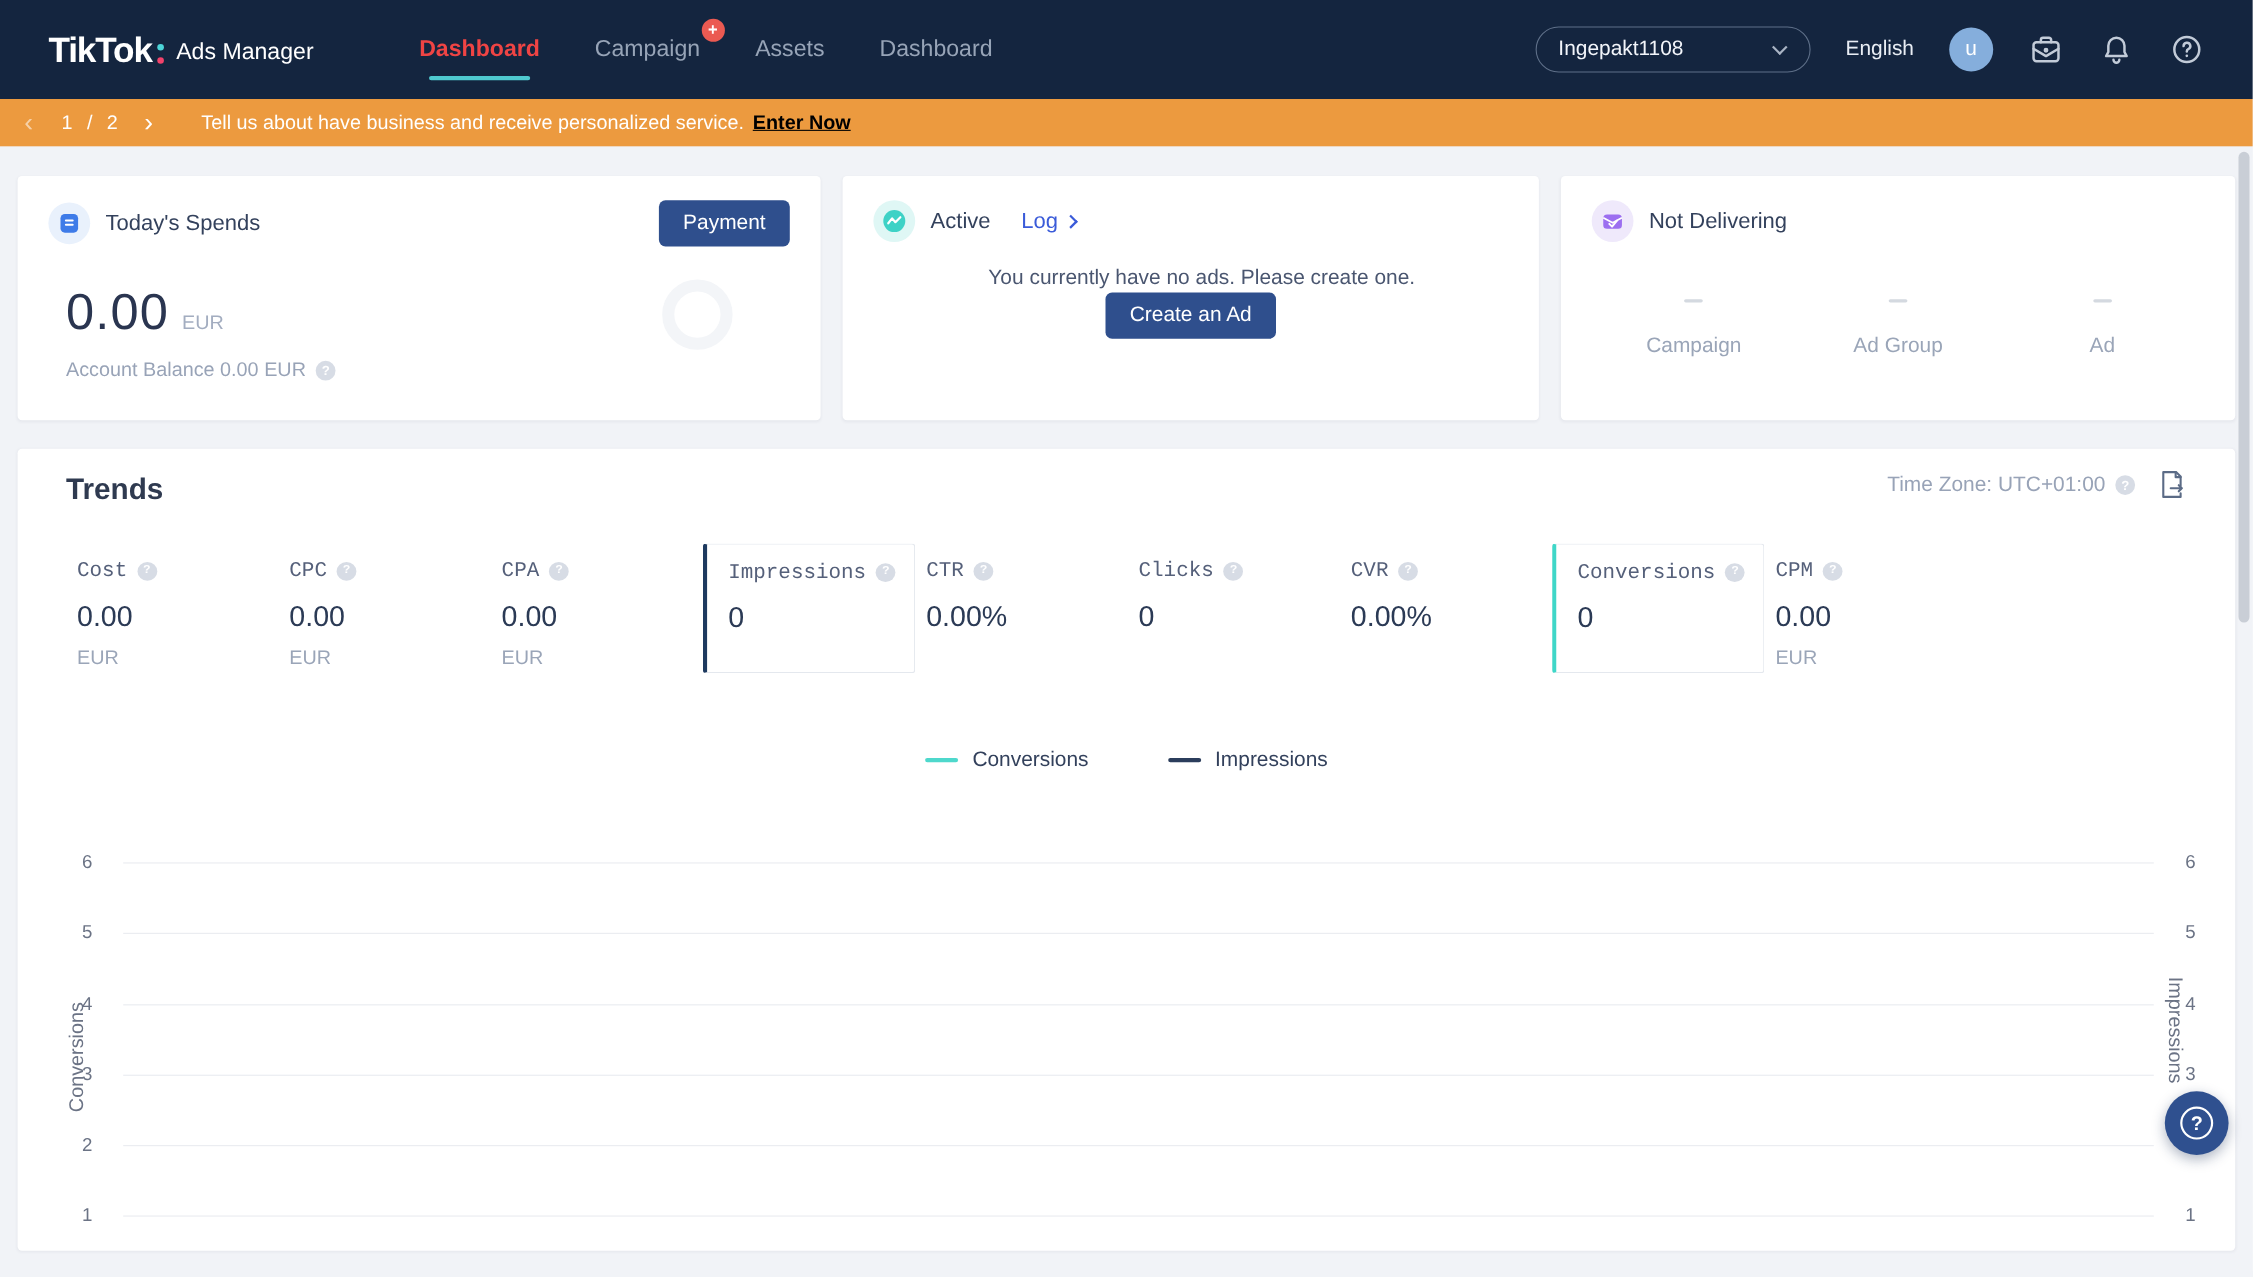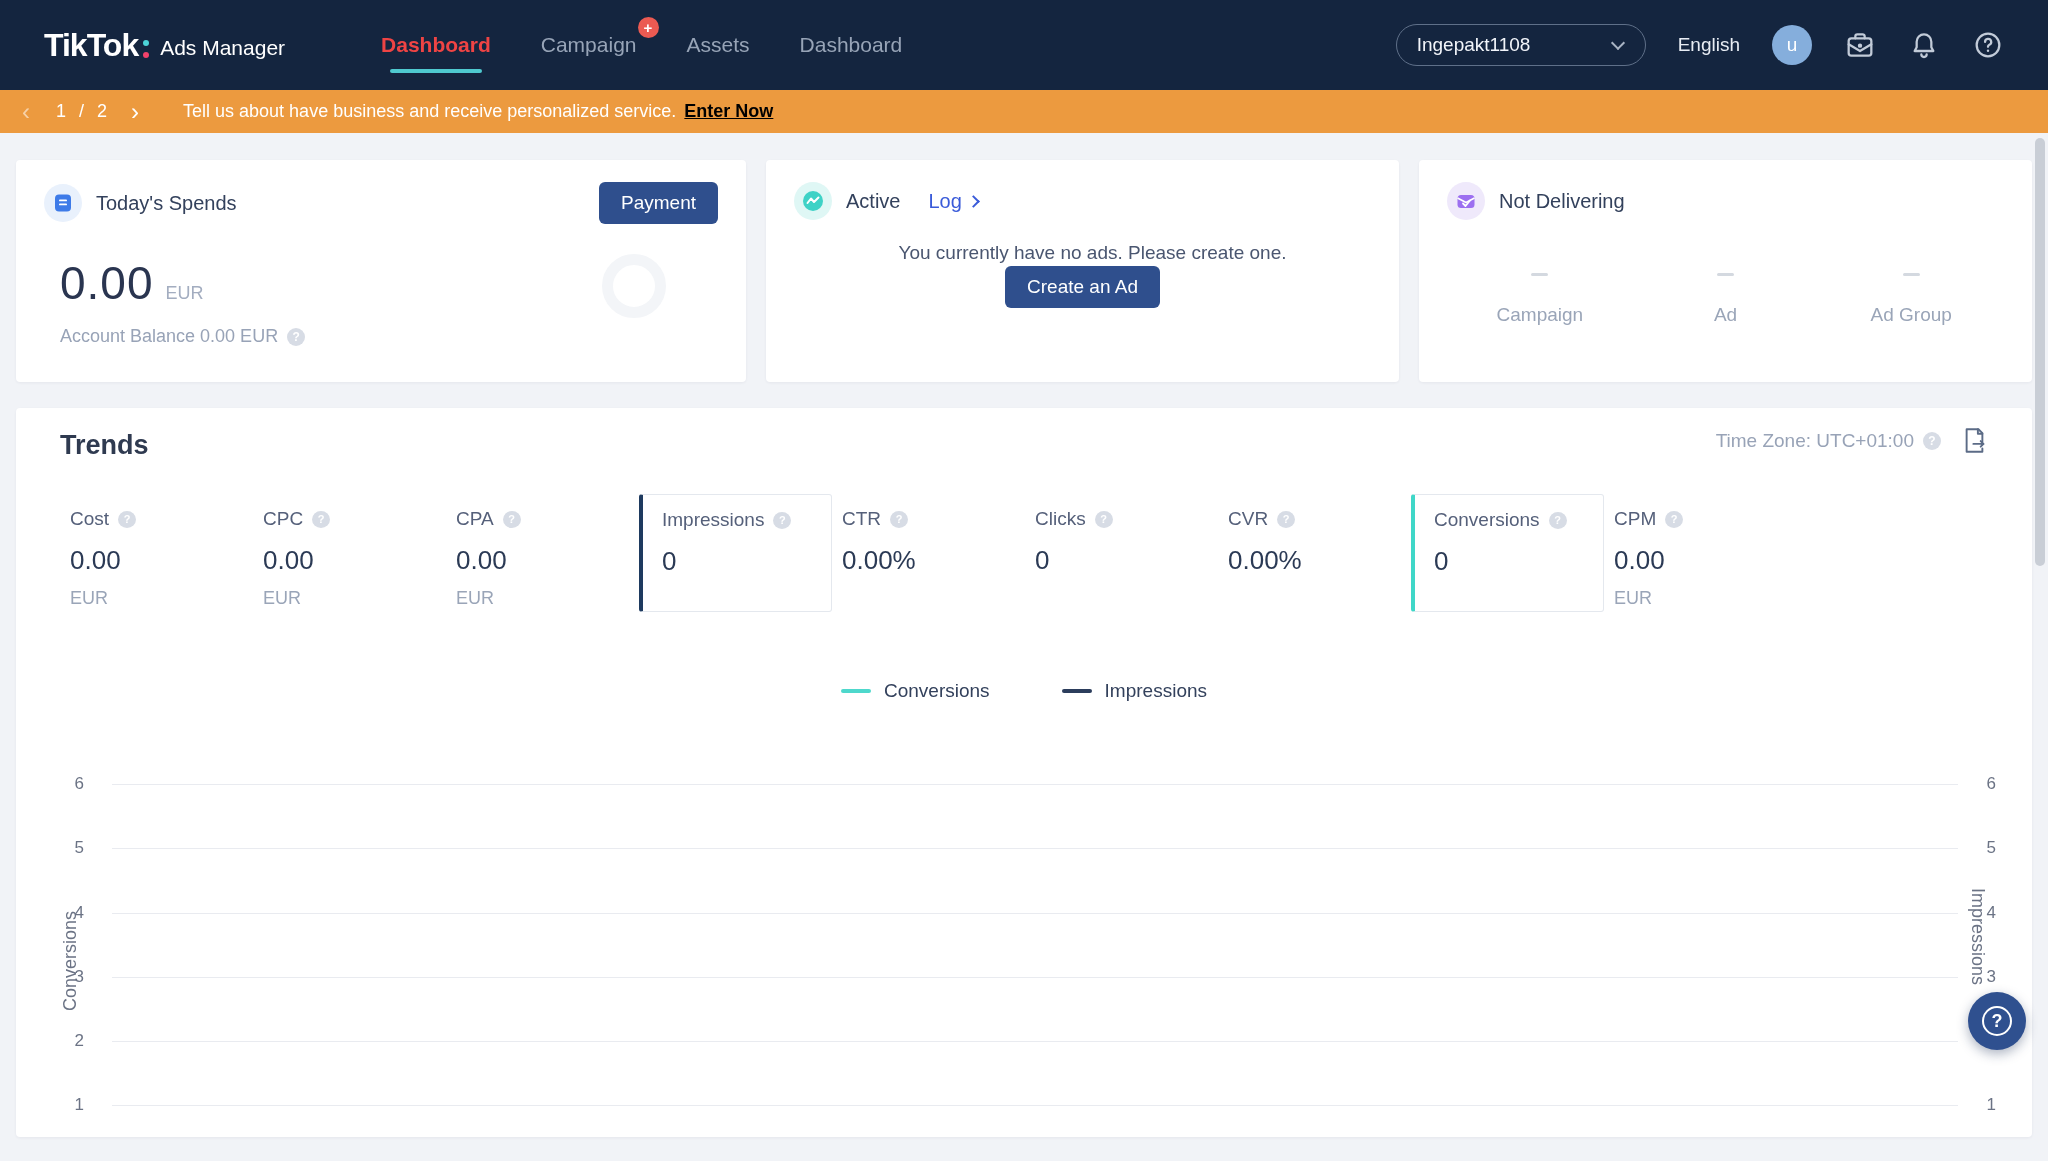--- a/index.html
+++ b/index.html
@@ -86,21 +86,21 @@
   .tz { display:flex; align-items:center; gap:9px; color:#98A3B7; font-size:19px; }
   .datebox { width:342px; height:46px; border:1px solid #D8DDE6; border-radius:6px; display:flex; align-items:center; justify-content:center; gap:20px; font-size:19px; color:#2B3A55; cursor:pointer; background:#fff; }
   .date-sep { color:#9AA5B8; }
   .export-icon { display:flex; cursor:pointer; }
 
   .metrics { display:flex; margin-top:33px; }
   .m-col { width:193px; height:118px; padding:14px 0 0 10px; cursor:pointer; }
   .m-col.sel { border:1px solid #E4E8EE; border-radius:3px; padding:14px 0 0 19px; }
   .m-col.sel-navy { border-left:4px solid #1E3A5F; }
   .m-col.sel-teal { border-left:4px solid #3FD7C8; }
-  .m-label { display:flex; align-items:center; gap:9px; font-size:19px; color:#55607A; }
+  .m-label { display:flex; align-items:center; gap:9px; font-size:19px; color:#55607A;font-family:Liberation Mono, monospace; }
   .m-label .q-icon { width:17px; height:17px; font-size:11px; }
   .m-value { margin-top:15px; font-size:26px; color:#2B3A55; }
   .m-sub { margin-top:12px; font-size:18px; color:#9AA5B8; }
 
   .legend { display:flex; justify-content:center; gap:72px; margin-top:68px; }
   .legend-item { display:flex; align-items:center; gap:13px; cursor:pointer; }
   .legend-line { width:30px; height:4px; border-radius:2px; }
   .legend-label { font-size:19px; color:#33415C; }
 
   .chart { position:absolute; left:0; right:0; top:368px; height:361px; }
@@ -238,25 +238,25 @@
       </span>
       <span class="card-title">Not Delivering</span>
     </div>
     <div class="nd-cols">
       <div class="nd-col">
         <span class="nd-dash"></span>
         <div class="nd-label">Campaign</div>
       </div>
       <div class="nd-col">
         <span class="nd-dash"></span>
-        <div class="nd-label">Ad</div>
+        <div class="nd-label">Ad Group</div>
       </div>
       <div class="nd-col">
         <span class="nd-dash"></span>
-        <div class="nd-label">Ad Group</div>
+        <div class="nd-label">Ad</div>
       </div>
     </div>
   </div>
 </div>
 
 <div class="trends">
   <div class="trends-head">
     <div class="trends-title">Trends</div>
     <div class="trends-right">
       <span class="tz">

